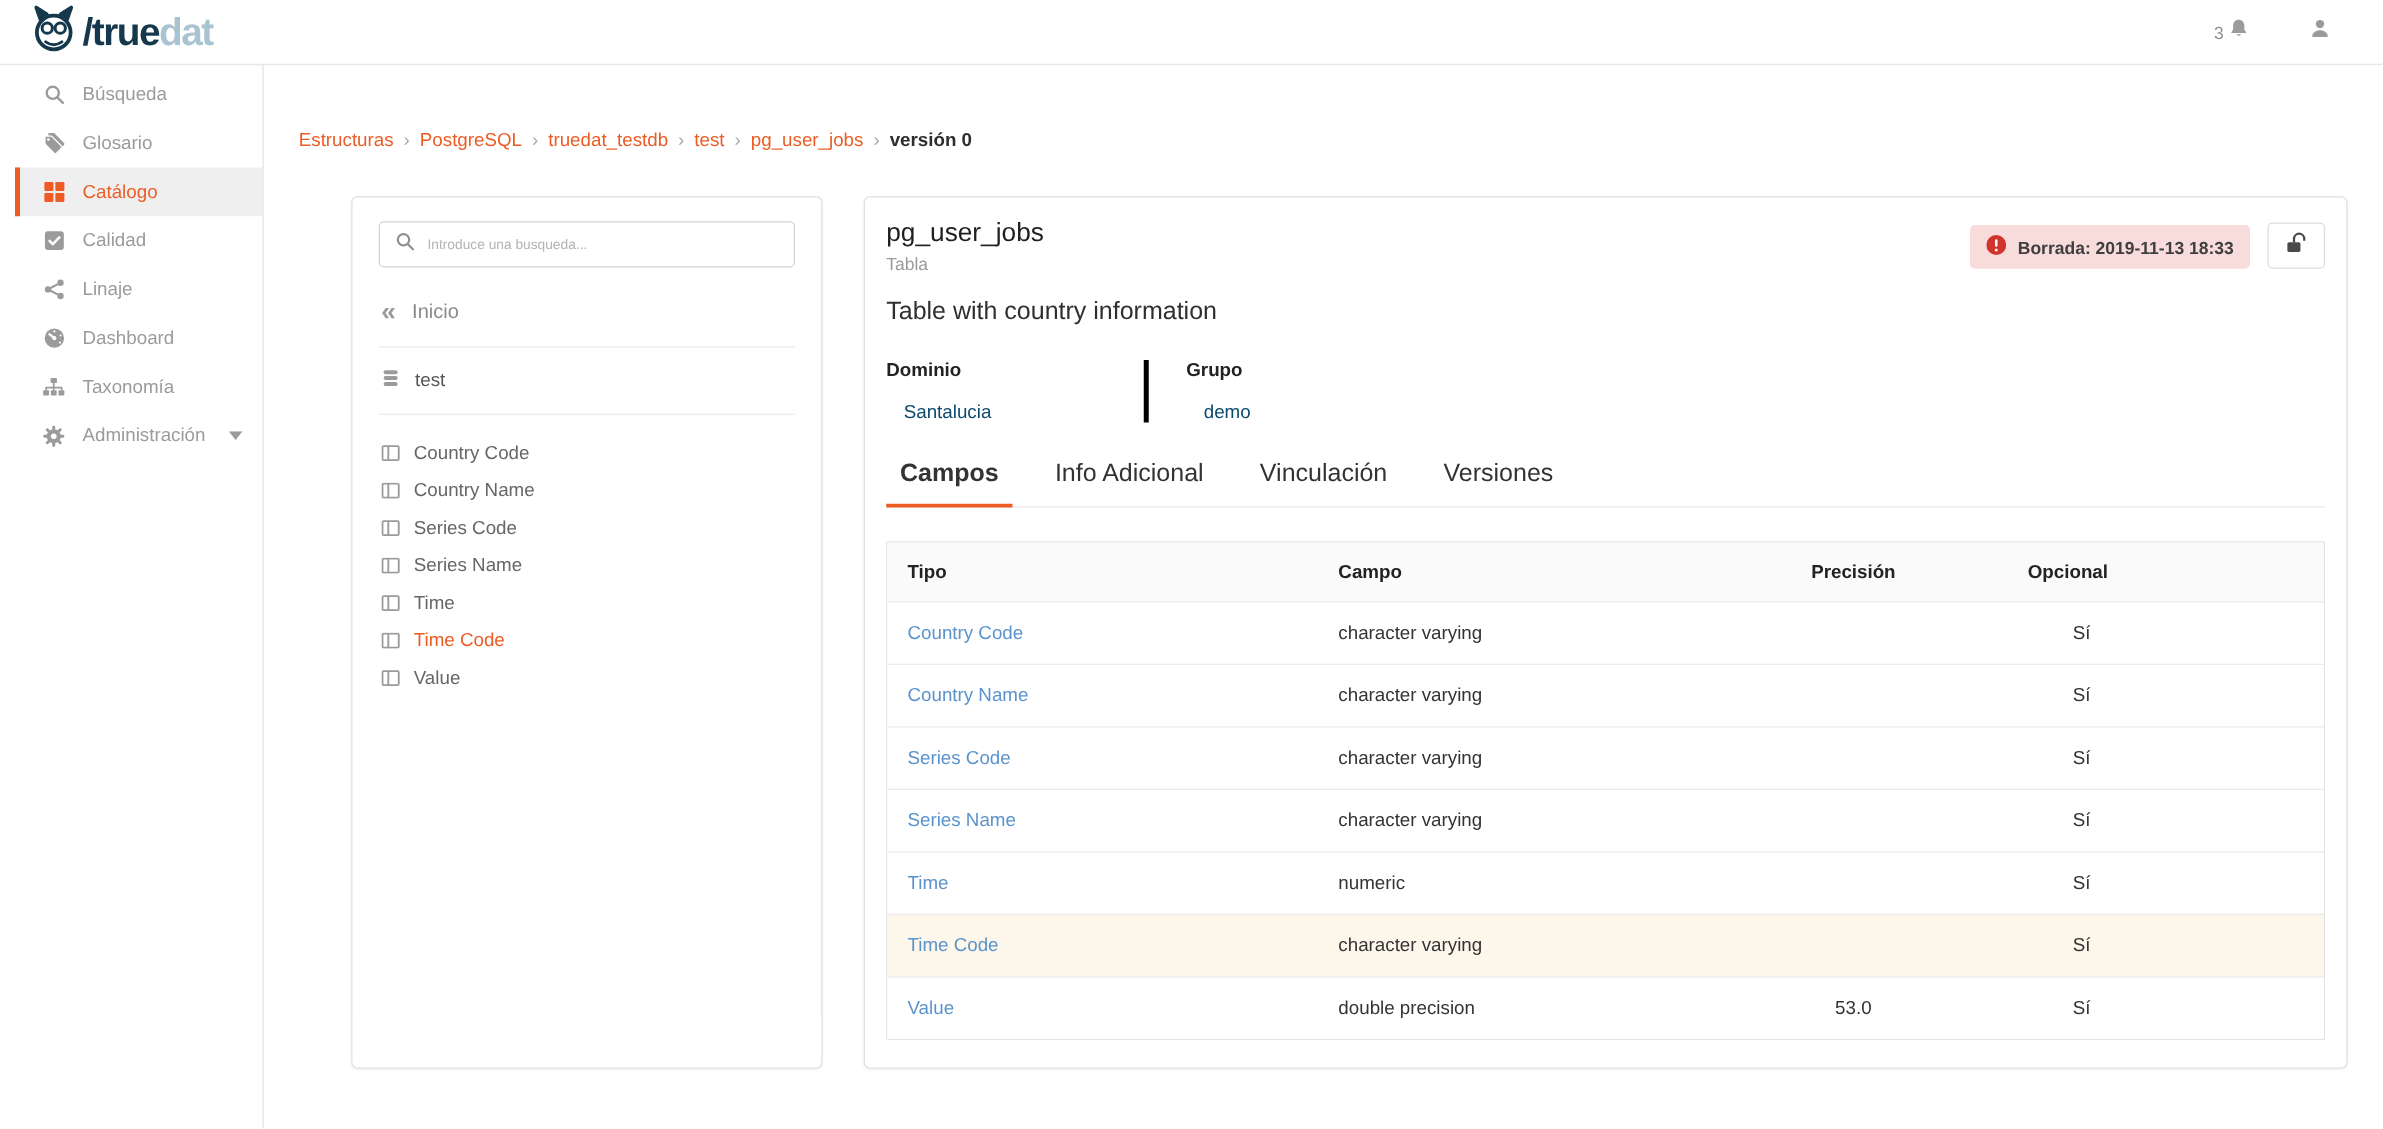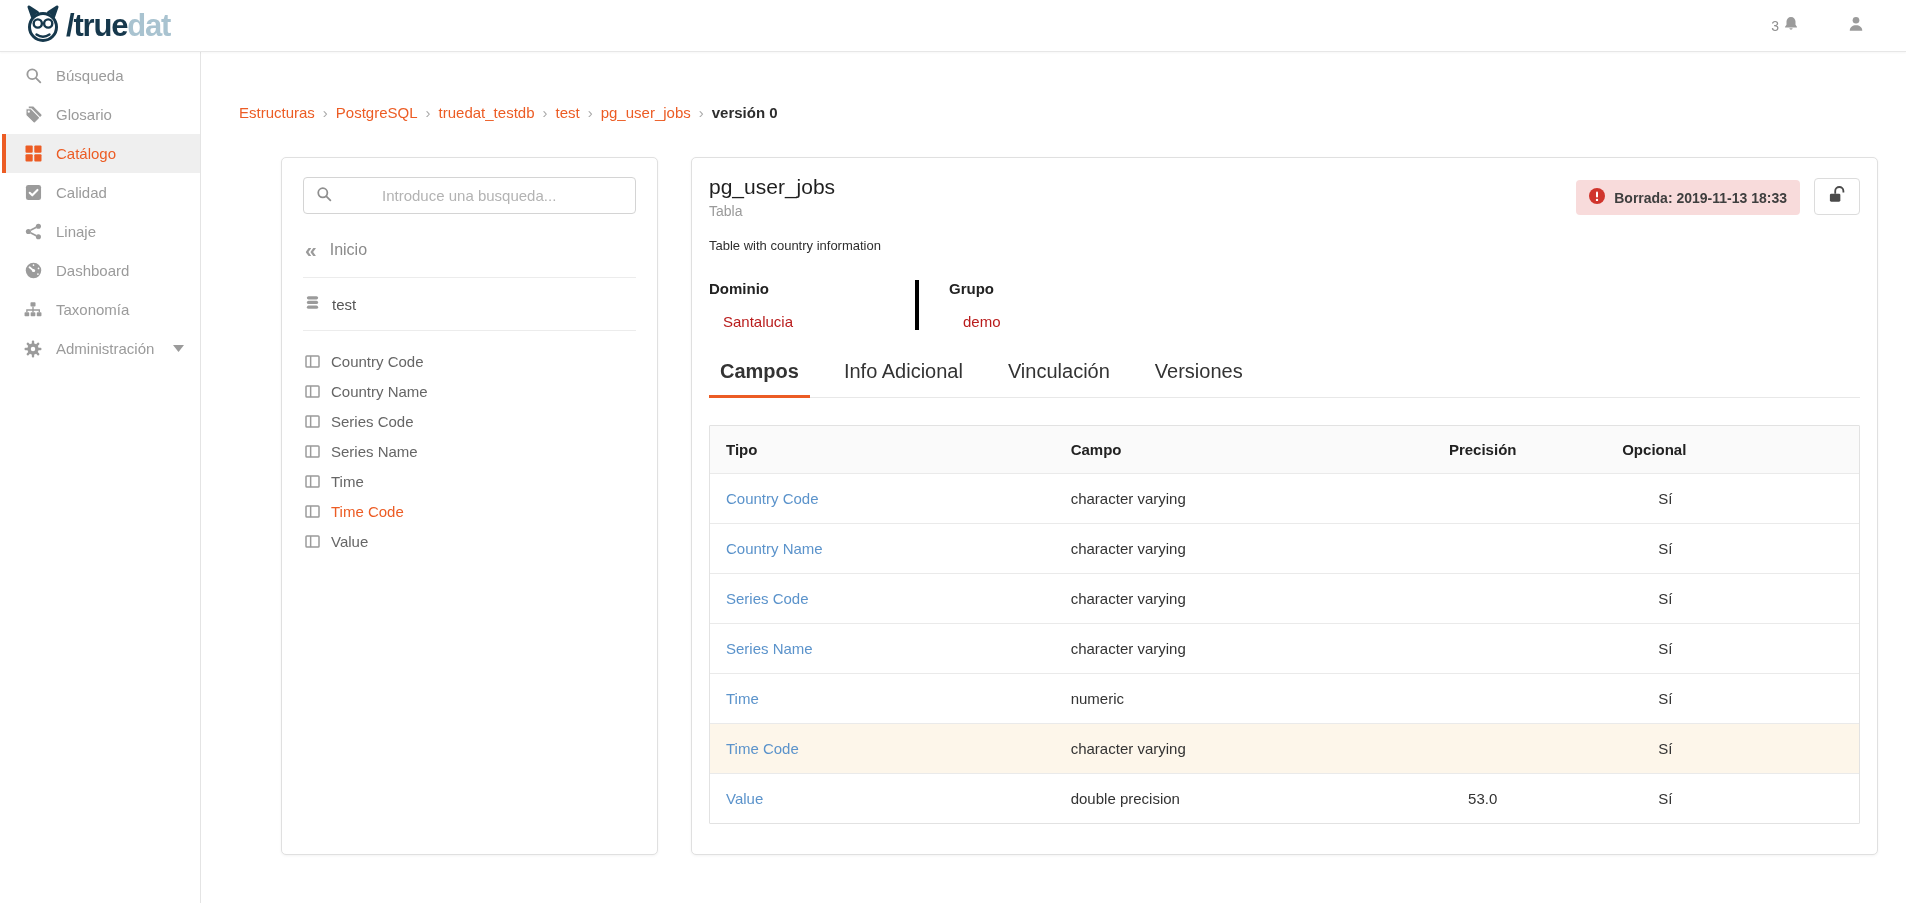--- a/index.html
+++ b/index.html
@@ -15,21 +15,21 @@
   .logo { display:flex; align-items:center; cursor:pointer; }
   .logo svg { margin-right:4px; }
   .logo-text { font-size:31px; font-weight:800; letter-spacing:-1.2px; line-height:1; }
   .logo-slash,.logo-true { color:#16384c; }
   .logo-dat { color:#a9c3d0; }
   .top-icons { display:flex; align-items:center; gap:46px; margin-right:16px; }
   .notif { display:flex; align-items:center; gap:3px; cursor:pointer; }
   .notif-count { font-size:14px; color:#8f8f8f; }
 
   
-  .sidebar { position:absolute; top:52px; left:2px; width:199px; bottom:0; background:#fff;
+  .sidebar { position:absolute; top:52px; left:12px; width:199px; bottom:0; background:#fff;
              border-right:1px solid #e4e4e4; padding-top:4px; z-index:10; }
   .side-item { position:relative; height:39px; display:flex; align-items:center;
                padding:0 16px 0 22px; color:#9b9b9b; font-size:15px; cursor:pointer; }
   .side-item .s-ico { width:18px; height:18px; margin-right:14px; display:flex; align-items:center; justify-content:center; flex:none; }
   .side-item.active { background:#efefef; color:#ec5c24; }
   .side-item.active::before { content:''; position:absolute; left:0; top:0; bottom:0; width:4px; background:#ec5c24; }
   .side-caret { margin-left:auto; display:flex; }
 
   
   .main { position:absolute; left:200px; top:52px; right:0; bottom:0; background:#fff; }
@@ -39,22 +39,22 @@
   .crumb .sep { color:#aaa; margin:0 8px; }
   .crumb-current { color:#2d2d2d; font-weight:700; }
 
   .card { position:absolute; background:#fff; border:1px solid #e0e0e0; border-radius:5px;
           box-shadow:0 1px 3px rgba(0,0,0,.05); }
 
   
   .explorer-card { left:81px; top:105px; width:377px; height:698px; padding:19px 21px; }
   .search-box { height:37px; border:1px solid #d4d4d4; border-radius:4px; display:flex;
                 align-items:center; padding:0 12px; gap:10px; background:#fff; }
-  .search-box input { border:none; outline:none; flex:1; font-size:15px; color:#444;
-                      font-family:"Liberation Sans", sans-serif; background:transparent;margin-left:40px; }
+  .search-box input { border:none; outline:none; flex:1; font-size:11px; color:#444;
+                      font-family:"Liberation Sans", sans-serif; background:transparent; }
   .search-box input::placeholder { color:#b3b3b3; }
   .back-row { margin-top:27px; display:flex; align-items:center; gap:13px; color:#8a8a8a;
               font-size:16px; padding:0 2px 18px; border-bottom:1px solid #ececec; cursor:pointer; }
   .back-ico { font-size:21px; color:#9b9b9b; line-height:.8; font-weight:700; }
   .parent-row { display:flex; align-items:center; gap:12px; padding:17px 2px;
                 border-bottom:1px solid #ececec; color:#555; font-size:15px; cursor:pointer; }
   .tree { padding:15px 2px 0; }
   .tree-item { display:flex; align-items:center; gap:11px; height:30px; color:#666;
                font-size:15px; cursor:pointer; }
   .tree-item .t-ico { display:flex; flex:none; }
@@ -64,26 +64,26 @@
   .detail-card { left:491px; top:105px; width:1187px; height:698px; padding:17px 17px; }
   .detail-head { display:flex; justify-content:space-between; align-items:flex-start; }
   .title-block { padding-left:0; }
   .page-title { font-size:21px; color:#1f1f1f; font-weight:400; }
   .page-subtitle { font-size:14px; color:#9a9a9a; margin-top:4px; }
   .head-right { display:flex; align-items:flex-end; gap:14px; margin-top:3px; }
   .status-badge { background:#f8dbdb; border-radius:4px; padding:8px 13px; display:flex;
                   align-items:center; gap:9px; font-size:14px; font-weight:700; color:#3e3e3e; }
   .lock-btn { width:46px; height:37px; border:1px solid #dcdcdc; border-radius:4px; background:#fff;
               display:flex; align-items:center; justify-content:center; cursor:pointer; }
-  .description { margin-top:19px; font-size:13px; color:#2f2f2f; }
+  .description { margin-top:19px; font-size:20px; color:#2f2f2f; }
   .meta { margin-top:27px; display:flex; }
   .meta-block { min-width:210px; border-right:4px solid #000000; padding-right:30px; }
   .meta-block + .meta-block { border-right:none; padding-left:30px; min-width:0; }
   .meta-label { font-weight:700; font-size:15px; color:#222; }
-  .meta-value { margin-top:16px; padding-left:14px; font-size:15px; color:#b91c1c; }
+  .meta-value { margin-top:16px; padding-left:14px; font-size:15px; color:#0c4a6e; }
 
   .tabs { margin-top:30px; display:flex; border-bottom:1px solid #e8e8e8; padding-left:11px; }
   .tab { padding:0 0 14px; margin-right:45px; font-size:20px; color:#333; position:relative; cursor:pointer; }
   .tab.active { font-weight:700; }
   .tab.active::after { content:''; position:absolute; left:-11px; right:-11px; bottom:-1px;
                        height:3px; background:#ec5c24; }
 
   .fields-table { margin-top:27px; border:1px solid #e2e2e2; border-radius:1px; }
   .t-row { display:grid; grid-template-columns:30% 26.5% 21.5% 22%; align-items:center; }
   .t-cell { font-size:15px; color:#333; padding:16px; }

